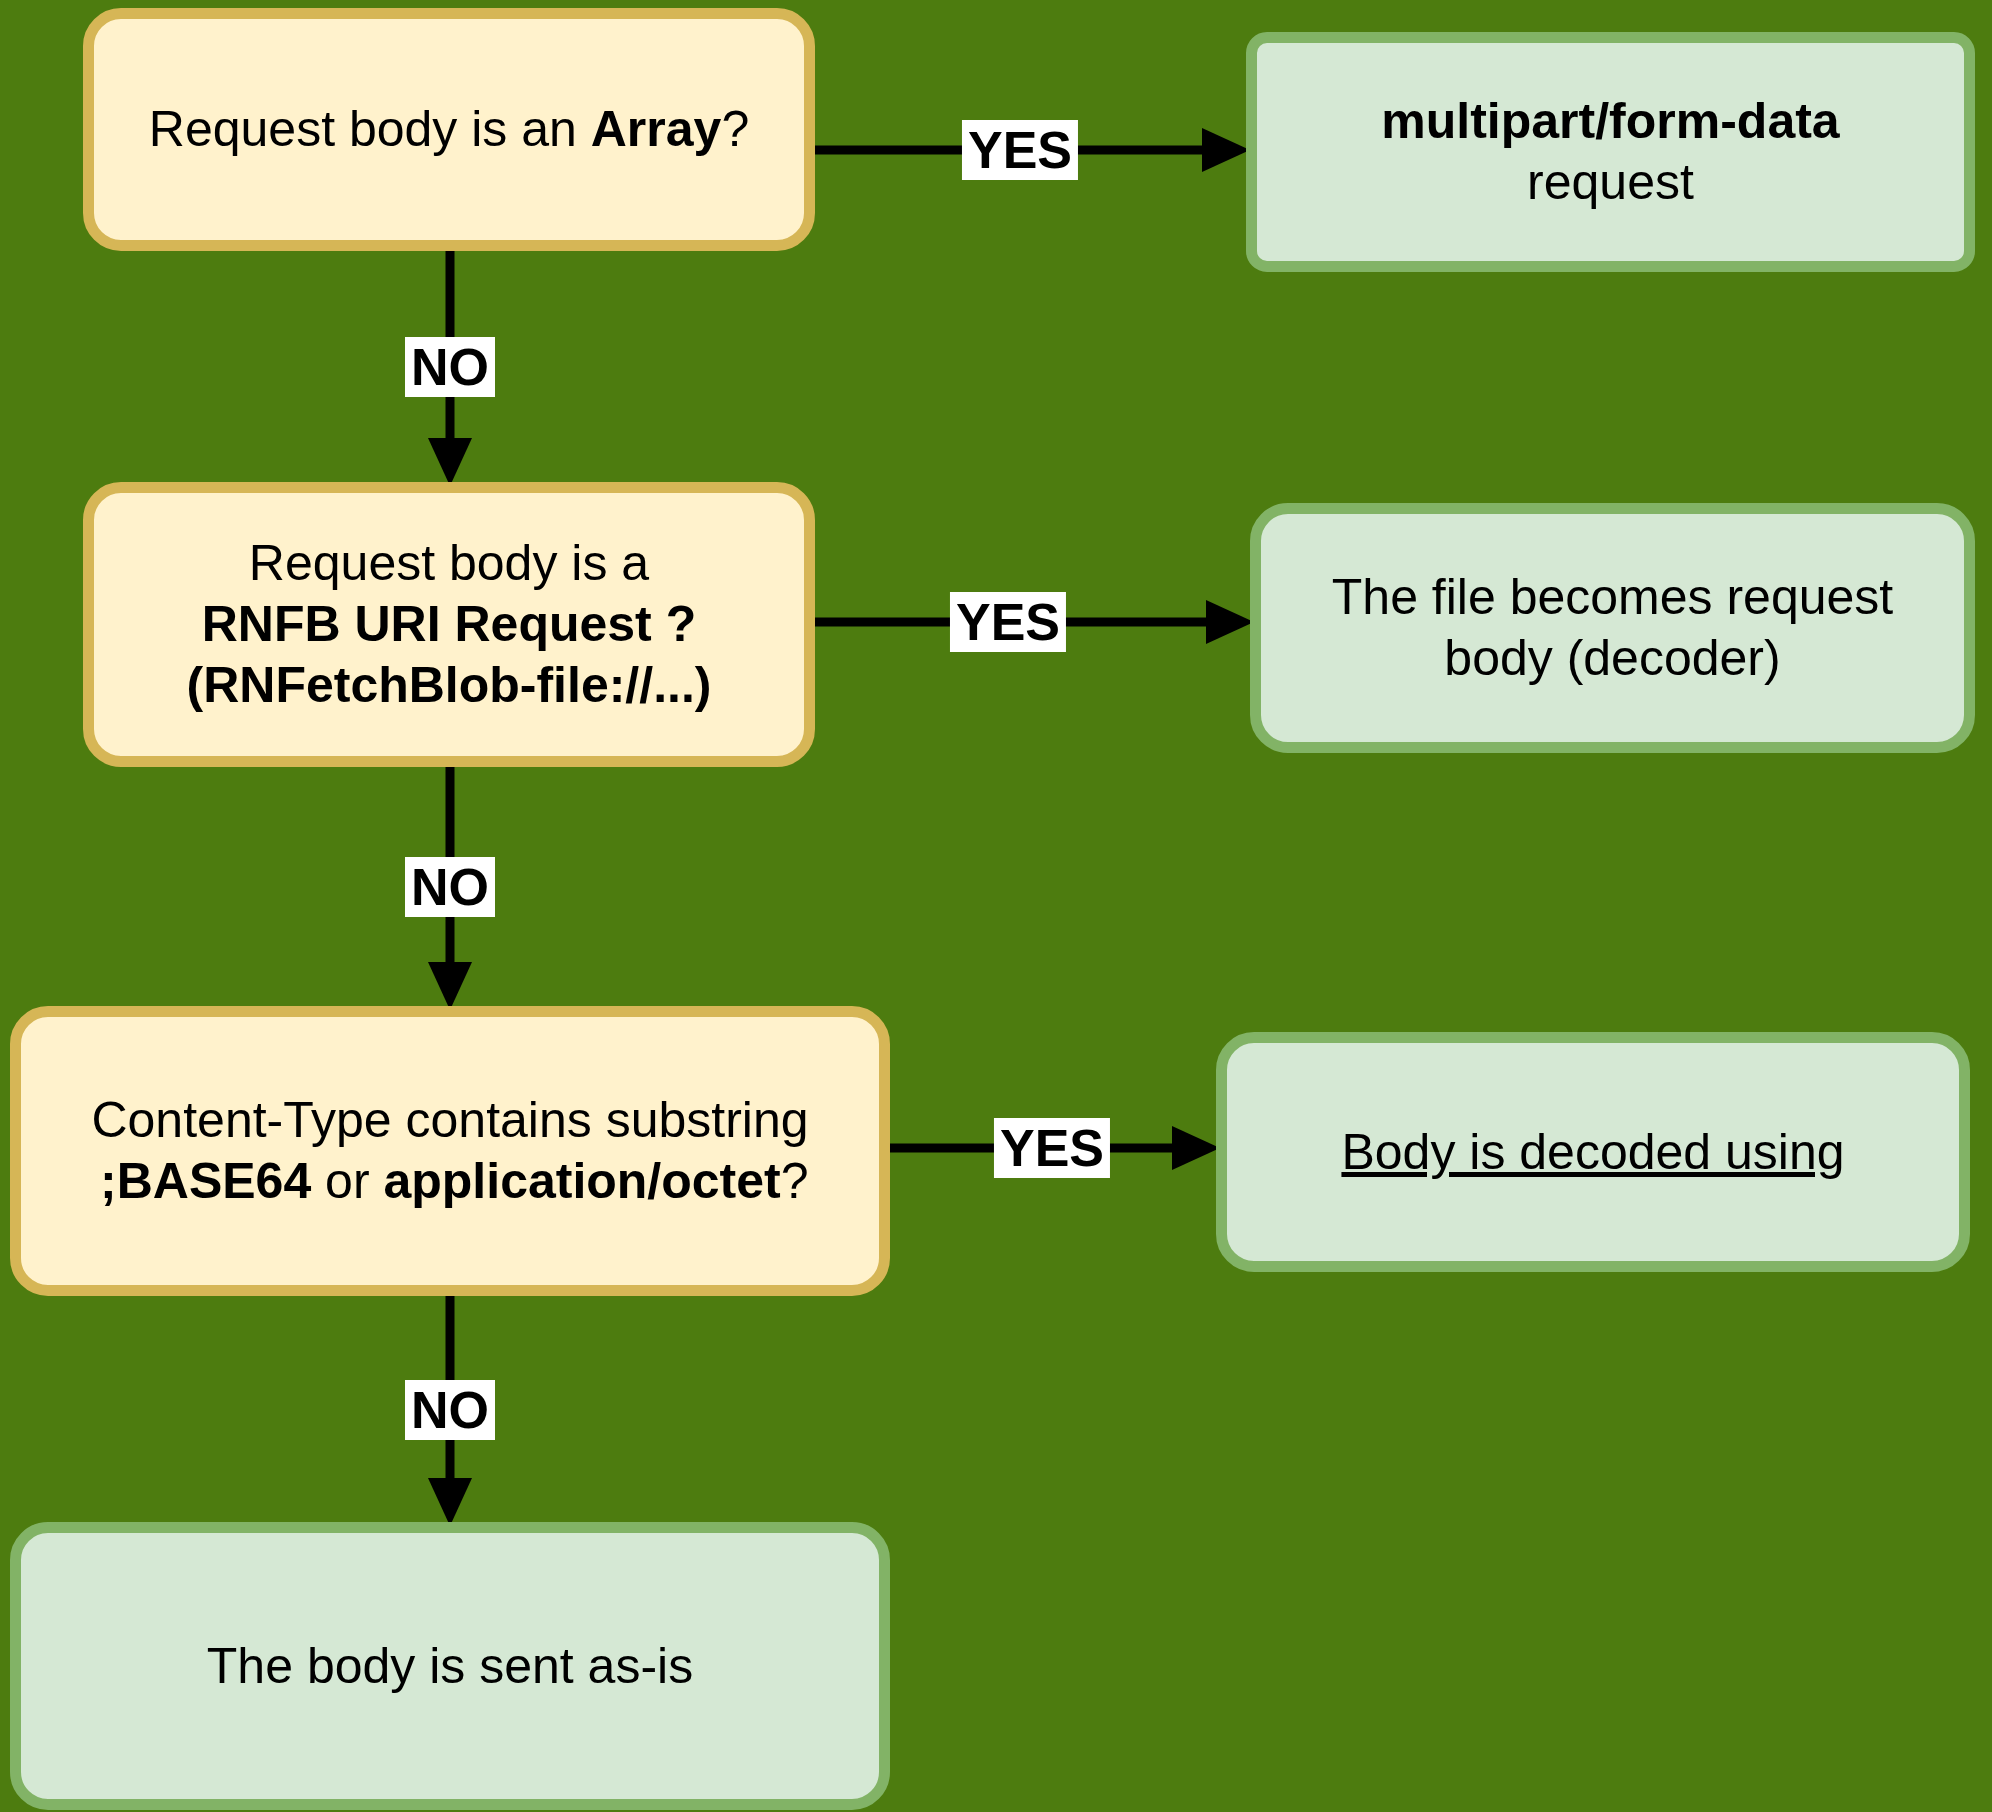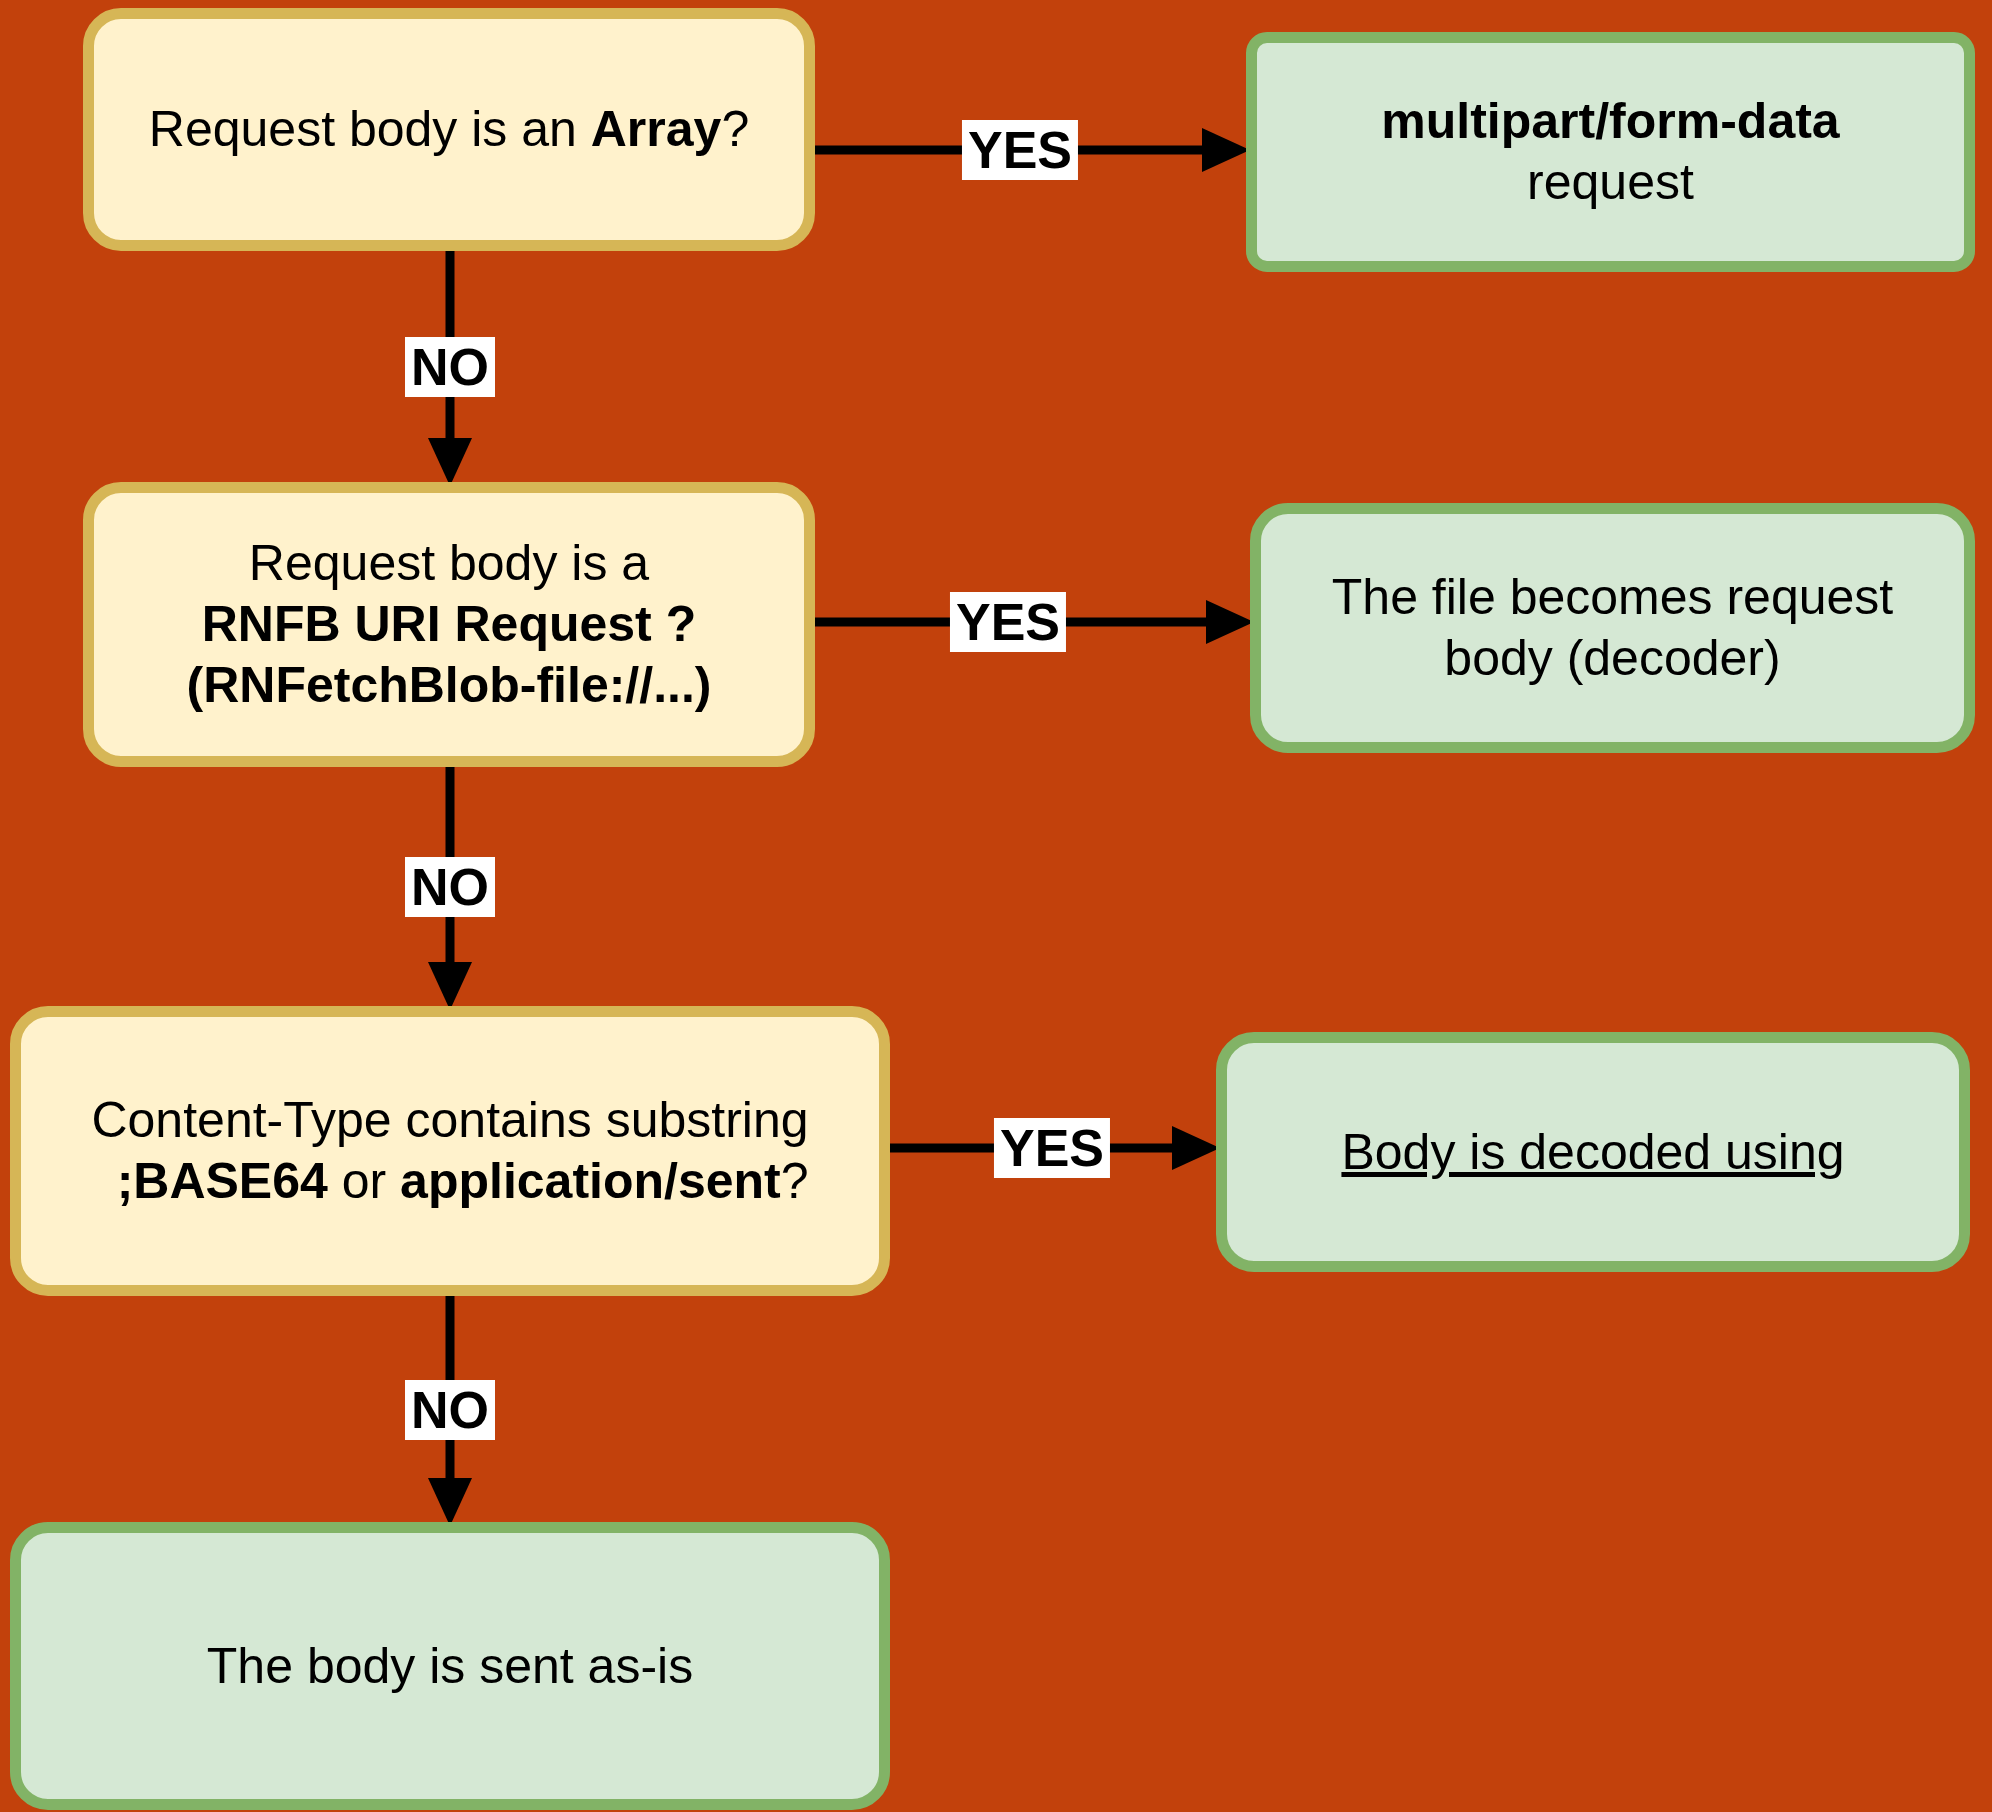--- a/index.html
+++ b/index.html
@@ -51,21 +51,21 @@
     background: #ffffff;
     font-size: 52px;
     font-weight: bold;
     padding: 0 6px;
     white-space: nowrap;
   }
 </style>
 </head>
 <body>
 
-<div class="canvas" style="--decision-fill: #FFF2CC; --decision-border: #D6B656; --result-fill: #D5E8D4; --result-border: #82B366; --arrow-color: #000000; color: rgb(0, 0, 0); background: #c2410c;">
+<div class="canvas" style="--decision-fill: #FFF2CC; --decision-border: #D6B656; --result-fill: #D5E8D4; --result-border: #82B366; --arrow-color: #000000; color: rgb(0, 0, 0); background: #4d7c0f;">
 
   <svg class="edges-svg" viewBox="0 0 1992 1812" xmlns="http://www.w3.org/2000/svg">
 
     <g>
       <line x1="815" y1="150" x2="1202" y2="150"></line>
       <polygon points="1202,128 1250,150 1202,172"></polygon>
     </g>
     <g>
       <line x1="815" y1="622" x2="1206" y2="622"></line>
       <polygon points="1206,600 1254,622 1206,644"></polygon>
@@ -99,21 +99,21 @@
 
   <div class="node decision" style="left:83px; top:482px; width:732px; height:285px;">
       <div><span>Request body is a</span><br><b>RNFB URI Request ?</b><br><b>(RNFetchBlob-file://...)</b></div>
     </div>
 
   <div class="node result" style="left:1250px; top:503px; width:725px; height:250px;">
       <div><span>The file becomes request</span><br><span>body (decoder)</span></div>
     </div>
 
   <div class="node decision" style="left:10px; top:1006px; width:880px; height:290px;text-align:right;">
-      <div><span>Content-Type contains substring</span><br><b>;BASE64</b><span> or </span><b>application/sent</b><span>?</span></div>
+      <div><span>Content-Type contains substring</span><br><b>;BASE64</b><span> or </span><b>application/octet</b><span>?</span></div>
     </div>
 
   <div class="node result" style="left:1216px; top:1032px; width:754px; height:240px;text-decoration:underline;">
       <div><span>Body is decoded using</span><br></div>
     </div>
 
   <div class="node result" style="left:10px; top:1522px; width:880px; height:288px;">
       <div><span>The body is sent as-is</span></div>
     </div>
 

